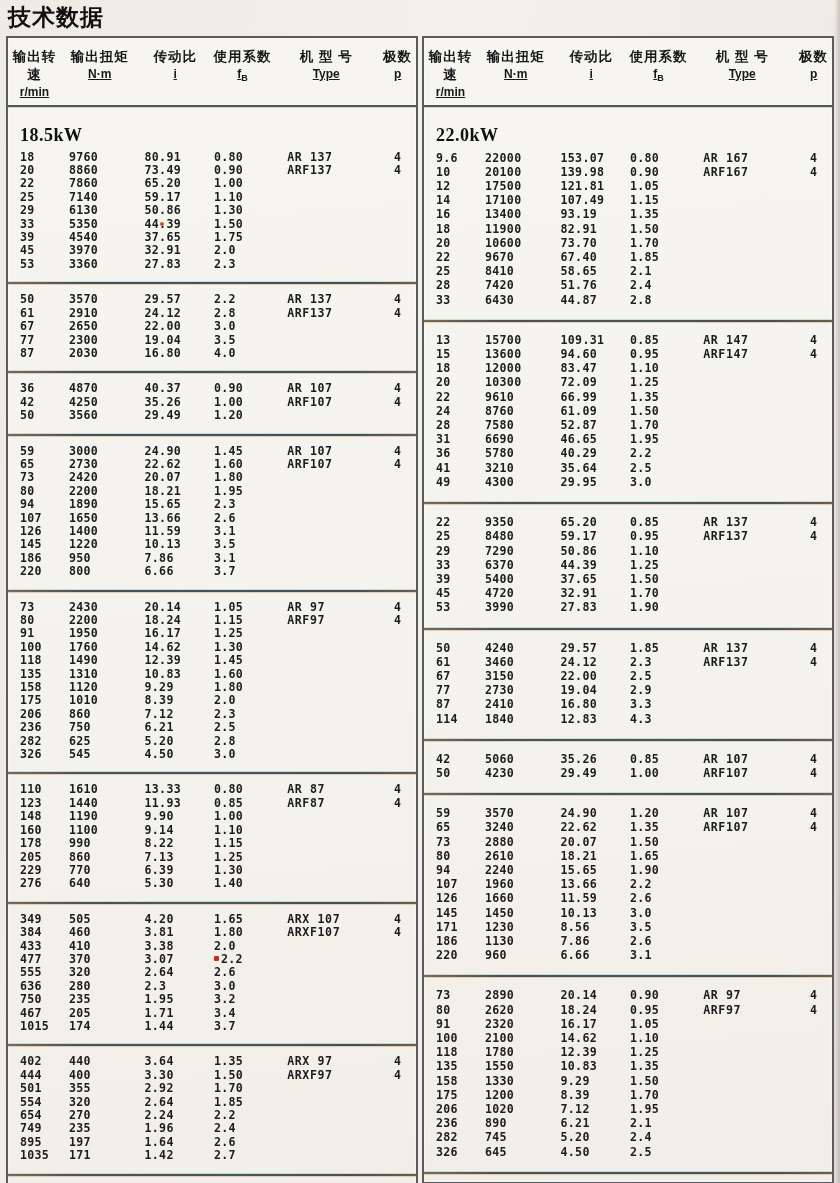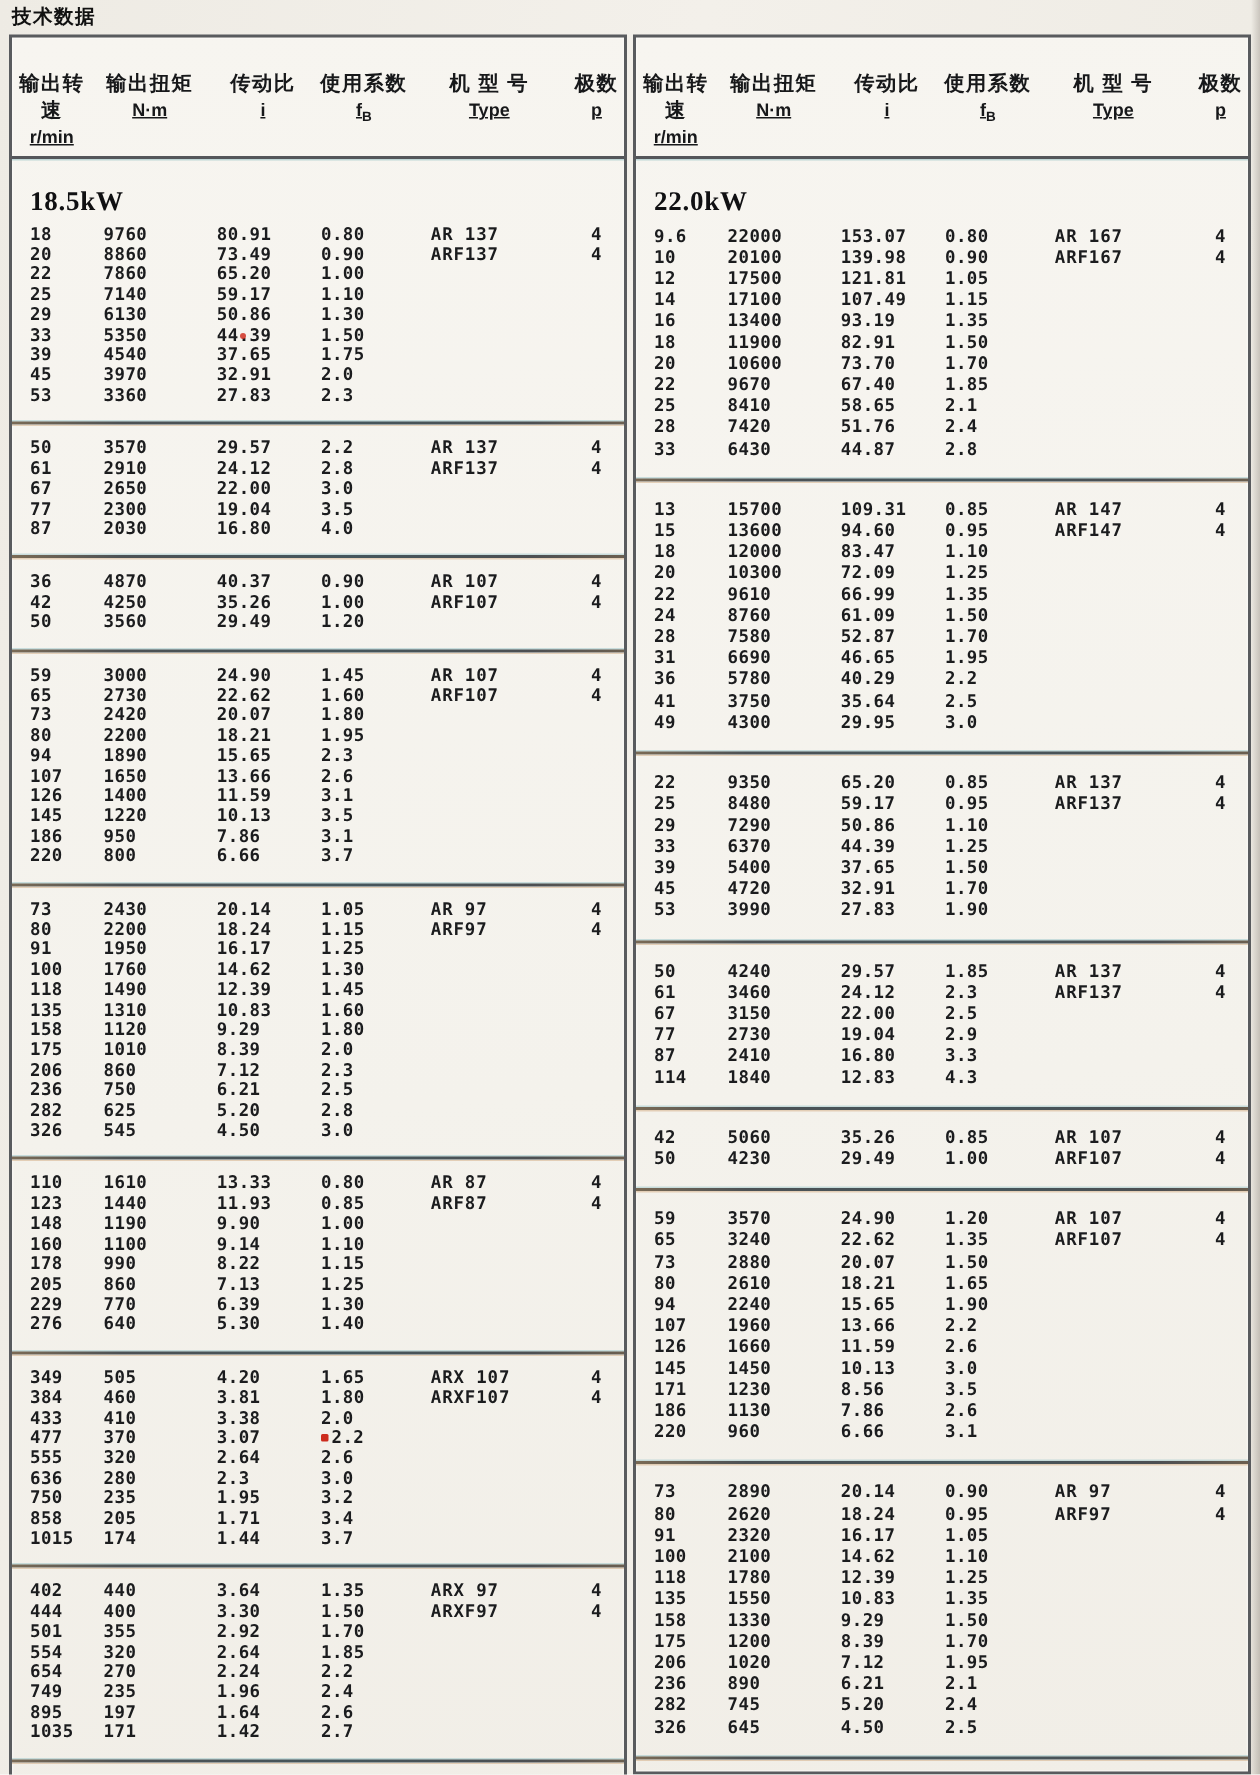--- a/index.html
+++ b/index.html
@@ -4,34 +4,34 @@
 <style>
   html,body{margin:0;padding:0;}
   body{
     width:840px;height:1183px;overflow:hidden;
     background:linear-gradient(100deg,#eeebe4 0%,#f3f0ea 45%,#efece5 80%,#e5e1d9 100%);
     font-family:"Liberation Sans",sans-serif;color:#17181a;
     -webkit-font-smoothing:antialiased;
   }
   .page{position:relative;width:840px;height:1183px;}
   .page-title{
-    font-size:13px;font-weight:bold;letter-spacing:1px;
+    font-size:23px;font-weight:bold;letter-spacing:1px;
     padding:2px 17px 0 8px;margin:0;color:#111;
     font-family:"Liberation Sans",sans-serif;
   }
   .panels{display:flex;gap:4px;padding:3px 4px 0 6px;align-items:flex-start;}
   .panel{
     width:412px;box-sizing:border-box;
     border:2px solid #595b5e;
     background:linear-gradient(175deg,#f7f5f0 0%,#f4f2ec 60%,#f1eee7 100%);
     box-shadow:inset 0 0 0 1px rgba(255,255,255,.35);
   }
   .phead{
     display:grid;grid-template-columns:13% 19% 18% 15% 26% 9%;
-    padding:22px 0 4px 0;
+    padding:10px 0 4px 0;
     border-bottom:2px solid #54565a;
     box-shadow:0 1px 0 rgba(90,160,170,.35);
   }
   .hcell{text-align:center;line-height:1.35;}
   .hcn{font-size:13.5px;font-weight:bold;letter-spacing:1px;}
   .hunit{font-size:12px;font-weight:bold;text-decoration:underline;}
   .hunit sub{font-size:9px;}
   .psec{padding:18px 0 2px 12px;}
   .psec span{
     font-family:"Liberation Serif",serif;
@@ -551,21 +551,21 @@
           </div>
           <div class="row">
             <div class="cell c-speed">750</div>
             <div class="cell c-torque">235</div>
             <div class="cell c-ratio">1.95</div>
             <div class="cell c-fb">3.2</div>
             <div class="cell c-type"></div>
             <div class="cell c-p"></div>
           </div>
           <div class="row">
-            <div class="cell c-speed">858</div>
+            <div class="cell c-speed">467</div>
             <div class="cell c-torque">205</div>
             <div class="cell c-ratio">1.71</div>
             <div class="cell c-fb">3.4</div>
             <div class="cell c-type"></div>
             <div class="cell c-p"></div>
           </div>
           <div class="row">
             <div class="cell c-speed">1015</div>
             <div class="cell c-torque">174</div>
             <div class="cell c-ratio">1.44</div>
@@ -848,21 +848,21 @@
           <div class="row">
             <div class="cell c-speed">36</div>
             <div class="cell c-torque">5780</div>
             <div class="cell c-ratio">40.29</div>
             <div class="cell c-fb">2.2</div>
             <div class="cell c-type"></div>
             <div class="cell c-p"></div>
           </div>
           <div class="row">
             <div class="cell c-speed">41</div>
-            <div class="cell c-torque">3750</div>
+            <div class="cell c-torque">3210</div>
             <div class="cell c-ratio">35.64</div>
             <div class="cell c-fb">2.5</div>
             <div class="cell c-type"></div>
             <div class="cell c-p"></div>
           </div>
           <div class="row">
             <div class="cell c-speed">49</div>
             <div class="cell c-torque">4300</div>
             <div class="cell c-ratio">29.95</div>
             <div class="cell c-fb">3.0</div>

